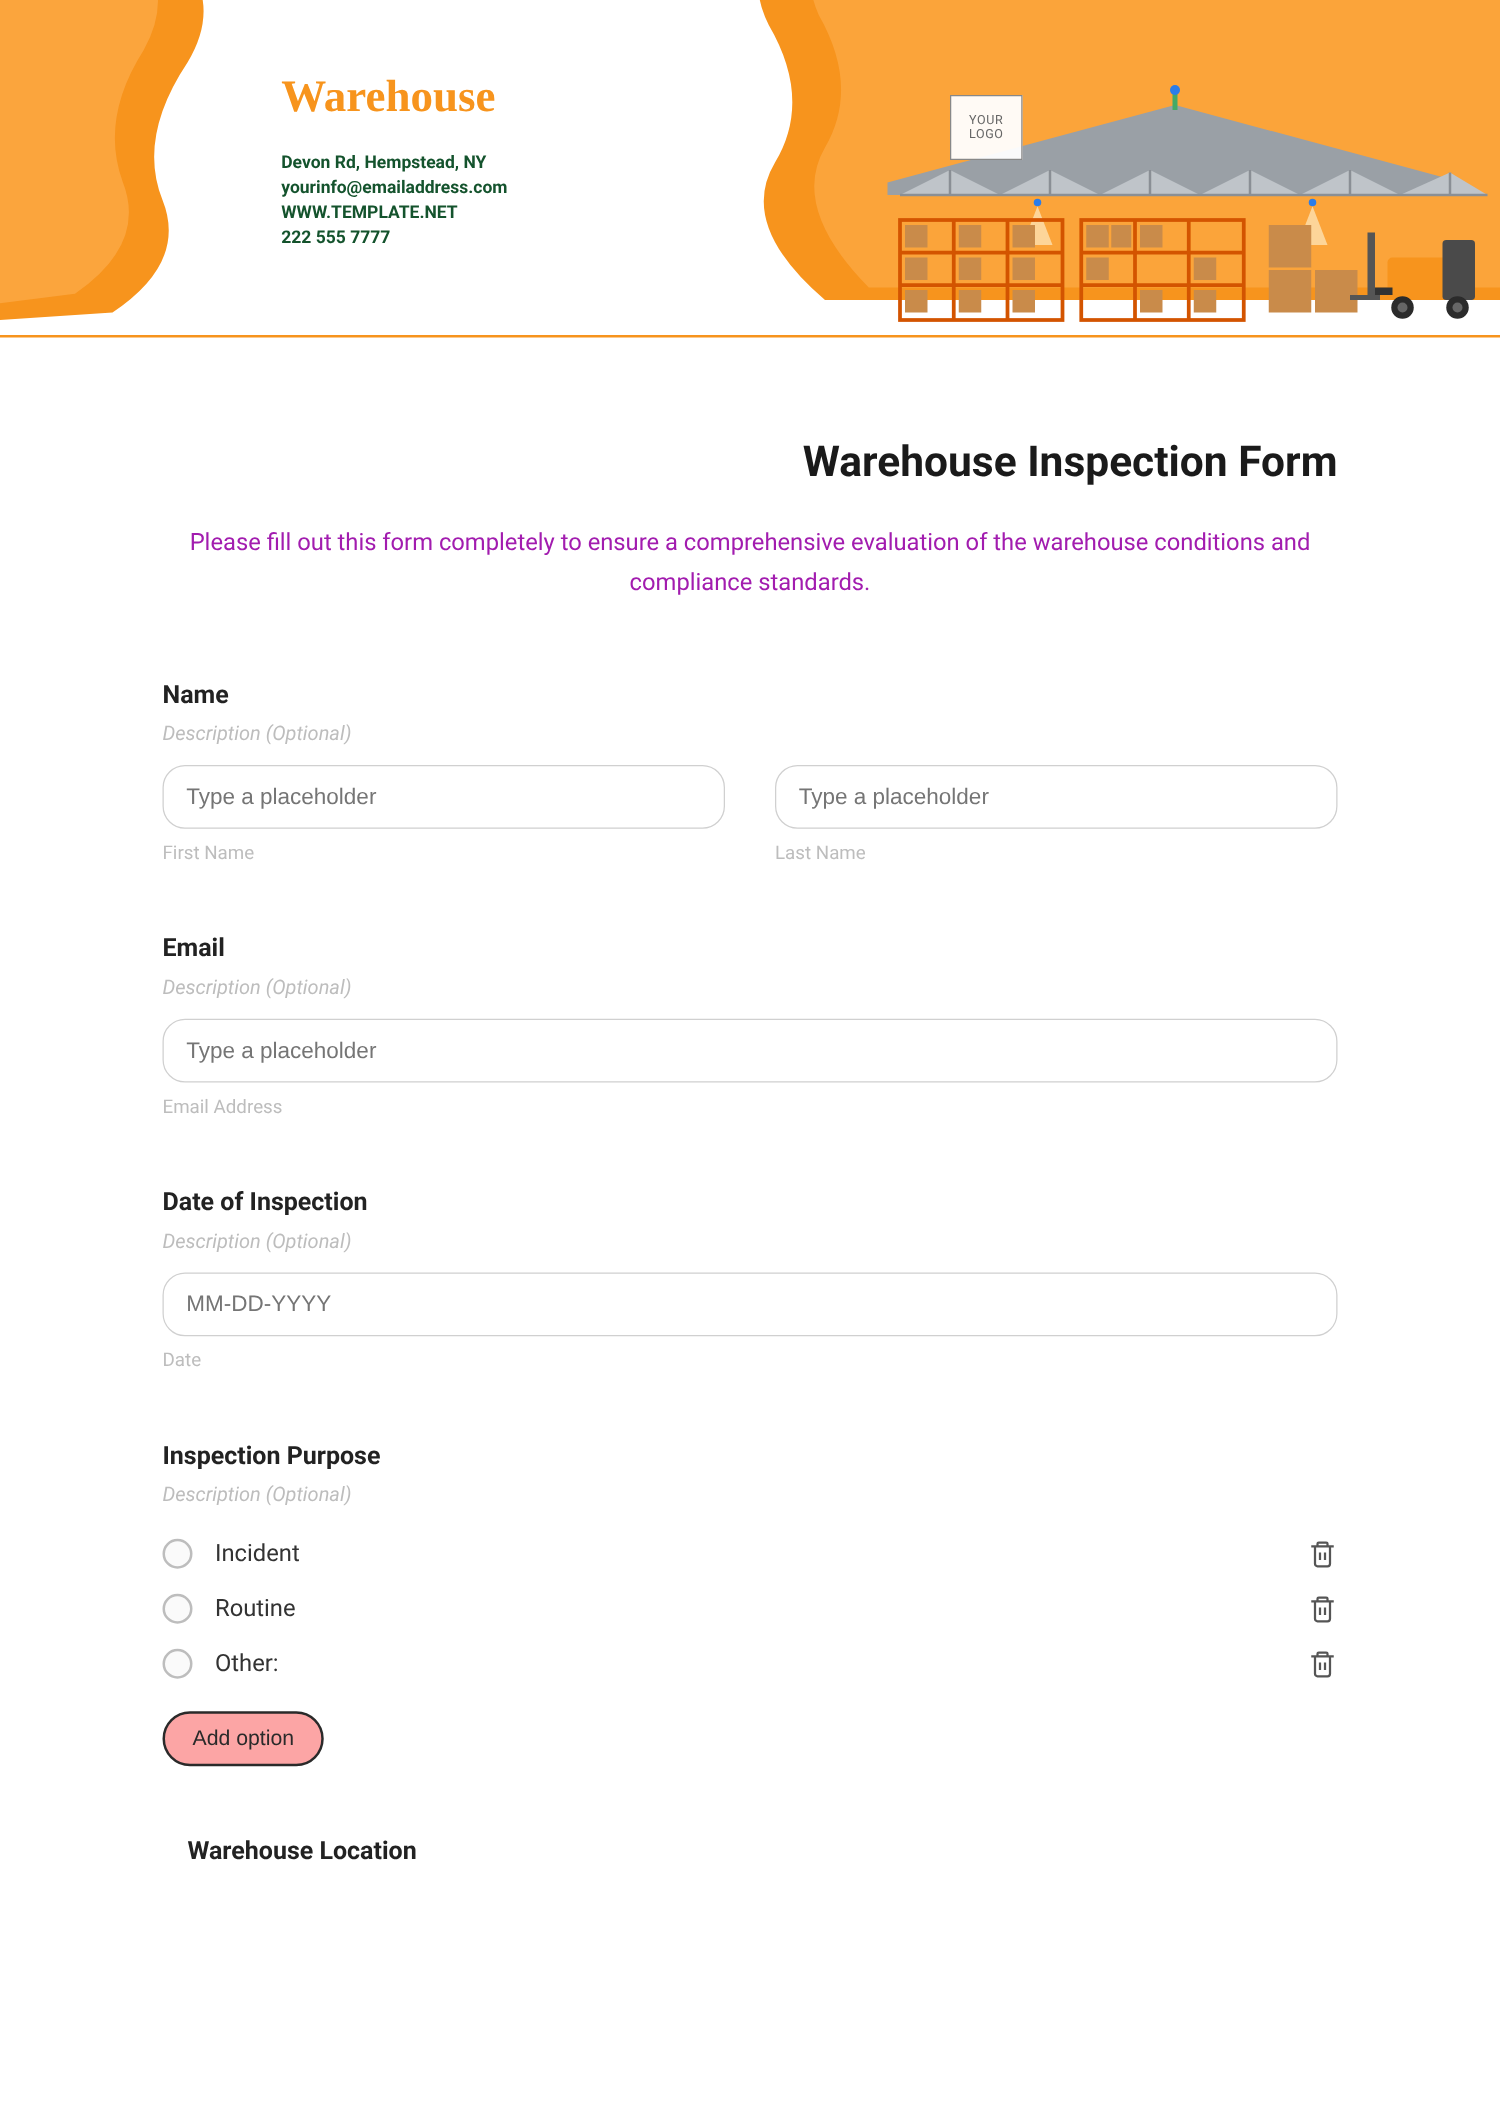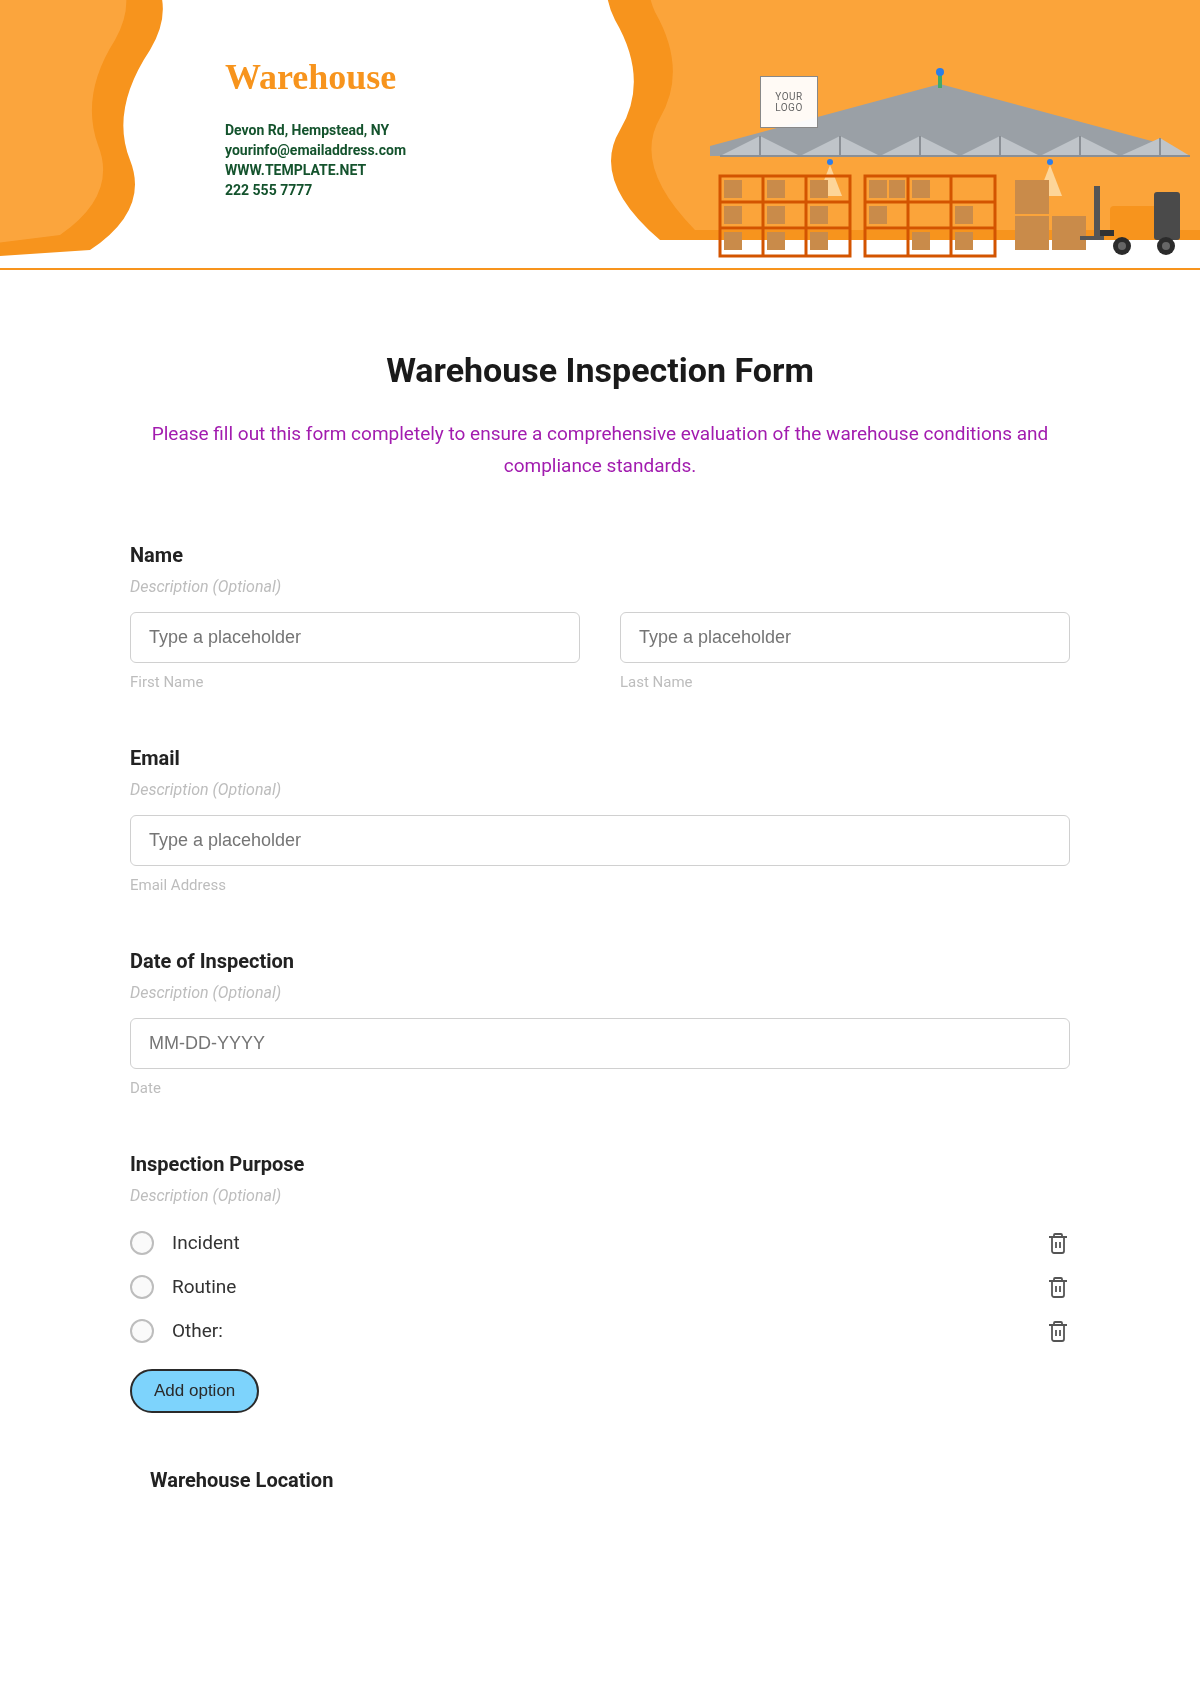--- a/index.html
+++ b/index.html
@@ -56,21 +56,21 @@
 }
 .warehouse-art {
   position: absolute;
   right: 0; bottom: 2px;
   width: 520px; height: 200px;
 }
 .content {
   padding: 80px 130px 40px 130px;
 }
 .page-title {
-  text-align: center;
+  text-align: right;
   font-size: 34px;
   font-weight: 700;
   margin-bottom: 28px;
   color: #1a1a1a;
 }
 .intro {
   text-align: center;
   font-size: 19px;
   color: #a21caf;
   line-height: 1.7;
@@ -91,21 +91,21 @@
 }
 .row2 { display: flex; gap: 40px; }
 .col { flex: 1; }
 .text-input {
   width: 100%;
   padding: 14px 18px;
   font-size: 18px;
   color: #555;
   background: #fff;
   border: 1.5px solid #d0d0d0;
-  border-radius: 6px;
+  border-radius: 18px;
   outline: none;
 }
 .sublabel {
   font-size: 15px;
   color: #bdbdbd;
   margin-top: 10px;
 }
 .radio-row {
   display: flex;
   align-items: center;
@@ -130,21 +130,21 @@
   cursor: pointer;
 }
 .add-option {
   display: inline-block;
   margin-top: 16px;
   padding: 10px 22px;
   border: 2px solid #2a2a2a;
   border-radius: 999px;
   font-size: 17px;
   color: #2a2a2a;
-  background: #7dd3fc;
+  background: #fca5a5;
   cursor: pointer;
 }
 .cut-heading {
   font-size: 20px;
   font-weight: 700;
   margin-top: 50px;
   margin-left: 20px;
 }
 </style>
 </head>

